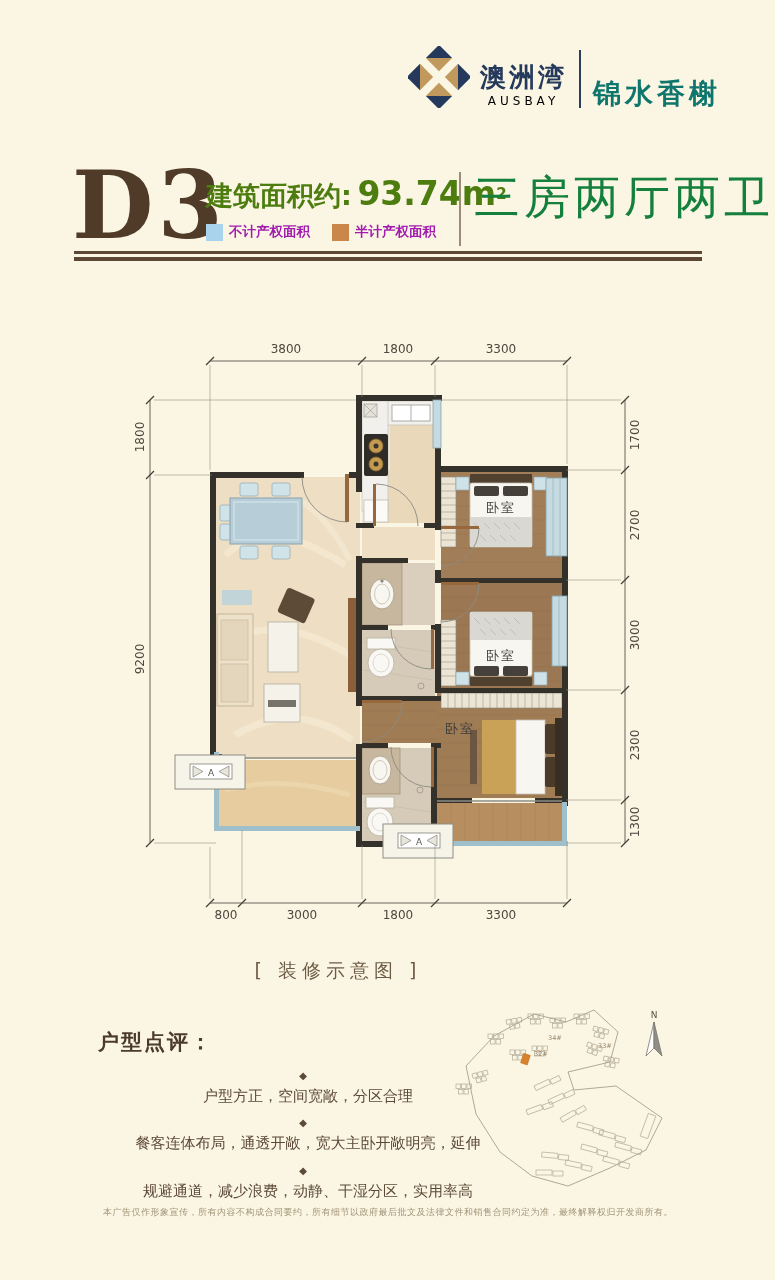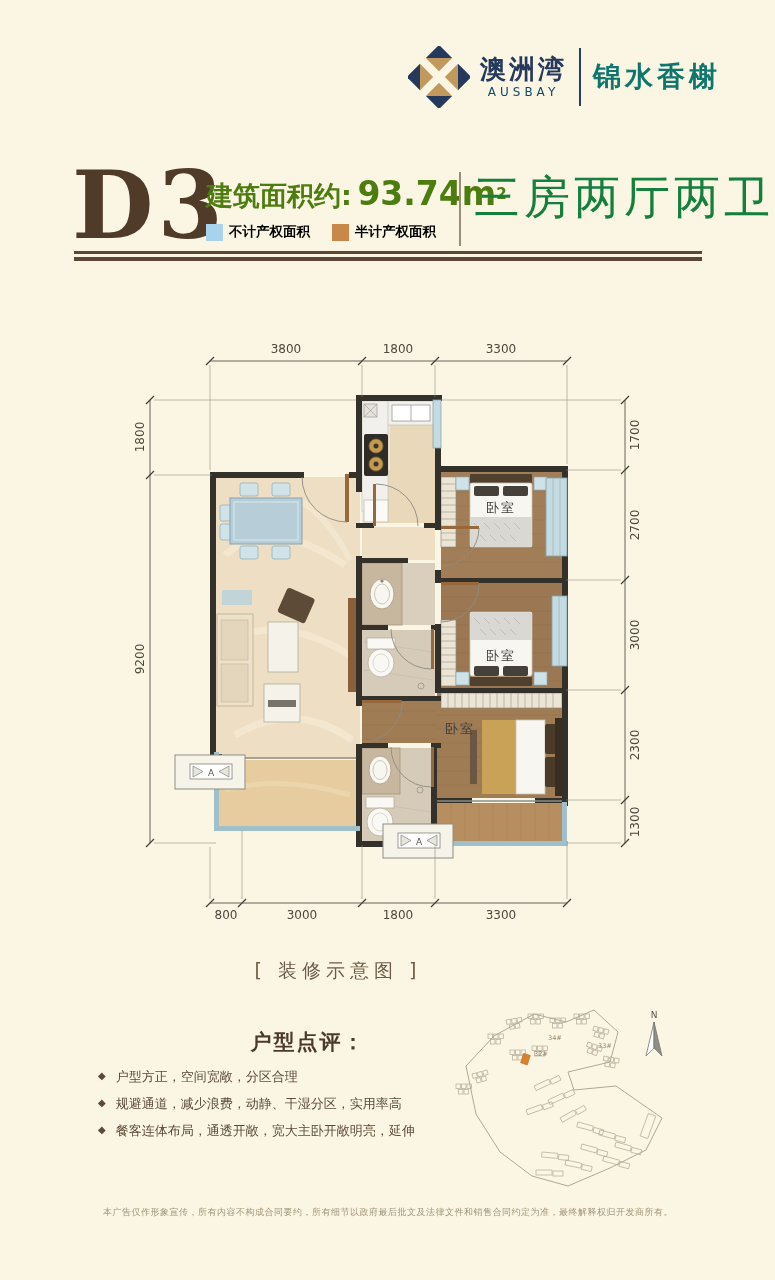--- a/index.html
+++ b/index.html
@@ -1,53 +1,53 @@
 <!DOCTYPE html>
 <html><head>
 <meta charset="utf-8">
 <style>
   html,body{margin:0;padding:0;}
   body{font-family:"DejaVu Sans","Liberation Sans",sans-serif;}
   .page{position:relative;width:775px;height:1280px;background:#fbf6e3;overflow:hidden;}
 
   
-  .brand{position:absolute;left:408px;top:46px;display:flex;align-items:center;}
+  .brand{position:absolute;left:408px;top:46px;display:flex;align-items:flex-end;}
   .brand-txt{margin-left:10px;text-align:center;}
   .brand-cn{font-size:26px;font-weight:bold;color:#24395c;letter-spacing:3px;line-height:1.1;}
-  .brand-en{font-size:12px;color:#0c4a6e;letter-spacing:4px;margin-top:2px;}
+  .brand-en{font-size:12px;color:#000000;letter-spacing:4px;margin-top:2px;}
   .brand-divider{width:2px;height:58px;background:#2a3f60;margin:0 12px;}
   .brand-project{font-family:"DejaVu Serif","Liberation Serif",serif;font-weight:bold;
     font-size:28px;color:#0f766e;letter-spacing:4px;line-height:1;}
 
   
   .unit{position:absolute;left:72px;top:158px;font-family:"DejaVu Serif","Liberation Serif",serif;
     font-weight:bold;font-size:94px;line-height:1;color:#503a28;letter-spacing:4px;}
   .area-group{position:absolute;left:206px;top:174px;}
   .area-line{color:#4d7c0f;font-weight:bold;}
   .area-label{font-size:27px;}
   .area-value{font-size:33px;}
   .area-sup{font-size:15px;vertical-align:super;}
   .legend{display:flex;align-items:center;margin-top:9px;}
   .legend .swatch{display:inline-block;width:17px;height:17px;margin-right:6px;}
-  .legend .lab{font-size:13.5px;font-weight:bold;color:#000000;margin-right:22px;}
+  .legend .lab{font-size:13.5px;font-weight:bold;color:#a21caf;margin-right:22px;}
   .vdivider{position:absolute;left:459px;top:172px;width:2px;height:74px;background:#9b8c77;}
   .layout-type{position:absolute;left:474px;top:170px;font-family:"DejaVu Serif","Liberation Serif",serif;
     font-size:46px;color:#15803d;letter-spacing:4px;line-height:1.2;}
   .double-rule{position:absolute;left:74px;top:251px;width:628px;}
   .double-rule .r1{height:2.5px;background:#5b4733;margin-bottom:3px;}
   .double-rule .r2{height:4.5px;background:#5b4733;}
 
   .floorplan{position:absolute;left:90px;top:330px;}
   .caption{position:absolute;left:0;top:958px;width:676px;text-align:center;
     font-size:19px;color:#6e5c47;letter-spacing:5px;}
 
   .review{position:absolute;left:98px;top:1028px;width:420px;}
-  .review h2{margin:0 0 10px 0;font-size:21px;color:#4c3b2a;letter-spacing:2px;text-align:center;}
+  .review h2{margin:0 0 10px 0;font-size:21px;color:#4c3b2a;letter-spacing:2px;}
   .review ul{list-style:none;margin:0;padding:0;}
-  .review li{display:flex;align-items:flex-end;font-size:13px;color:#5c4a37;margin-bottom:7px;line-height:1.35;}
+  .review li{display:flex;align-items:center;font-size:15px;color:#5c4a37;margin-bottom:7px;line-height:1.35;flex-direction:column;}
   .diamond{flex:0 0 auto;margin-right:10px;color:#5c4a37;font-size:10px;line-height:2;}
   .diamond::before{content:"◆";}
 
   .sitemap{position:absolute;left:448px;top:1002px;}
   .disclaimer{position:absolute;left:38px;top:1206px;width:700px;text-align:center;
     font-size:9px;color:#a39478;letter-spacing:.5px;}
 </style>
 </head>
 <body>
 
@@ -351,25 +351,25 @@
 
   <section class="review">
     <h2>户型点评：</h2>
     <ul>
       <li>
           <span class="diamond"></span>
           <span>户型方正，空间宽敞，分区合理</span>
         </li>
       <li>
           <span class="diamond"></span>
-          <span>规避通道，减少浪费，动静、干湿分区，实用率高</span>
+          <span>餐客连体布局，通透开敞，宽大主卧开敞明亮，延伸</span>
         </li>
       <li>
           <span class="diamond"></span>
-          <span>餐客连体布局，通透开敞，宽大主卧开敞明亮，延伸</span>
+          <span>规避通道，减少浪费，动静、干湿分区，实用率高</span>
         </li>
     </ul>
   </section>
 
   <svg class="sitemap" width="240" height="200" viewBox="0 0 240 200">
     <defs>
       <g id="cA" stroke="#b3aa97" fill="none" stroke-width=".7">
         <rect x="0" y="0" width="4.5" height="4.5"></rect>
           <rect x="5.5" y="0" width="4.5" height="4.5"></rect>
         <rect x="11" y="0" width="4.5" height="4.5"></rect>

